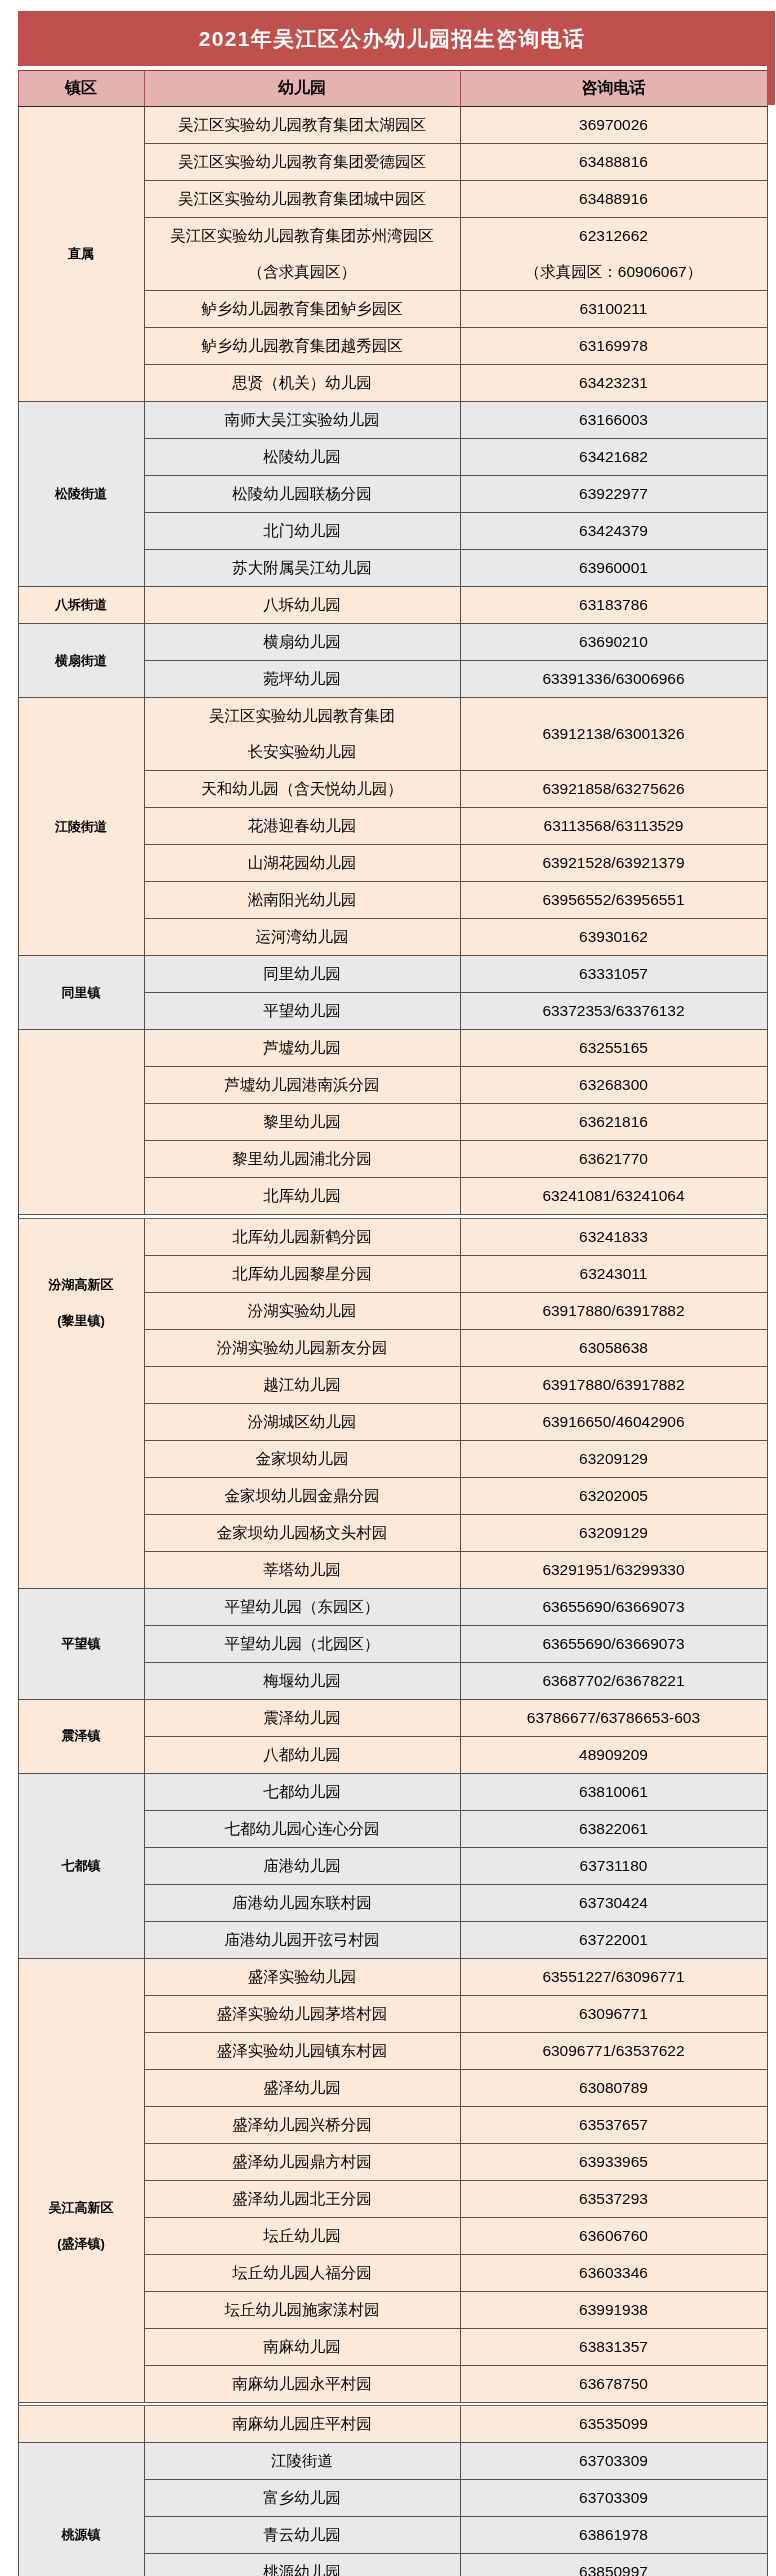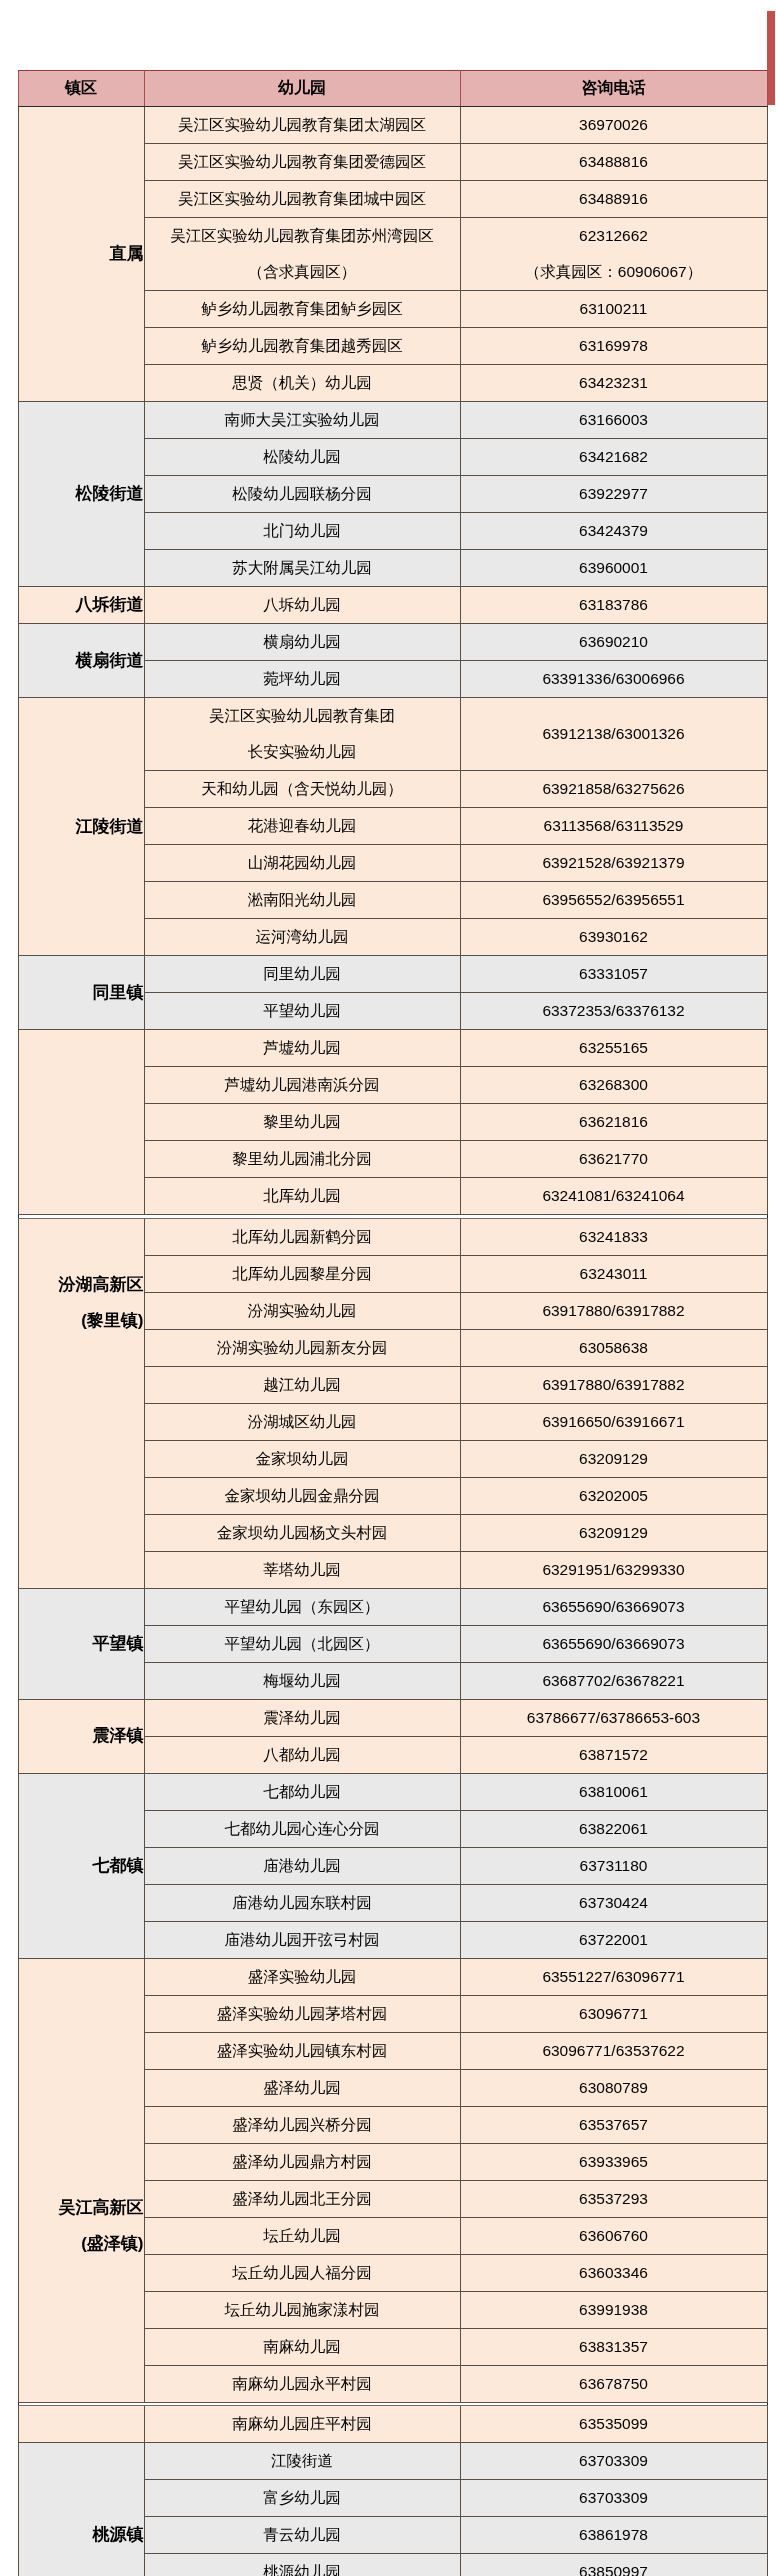--- a/index.html
+++ b/index.html
@@ -53,22 +53,22 @@
   tbody td {
     border: 0.6px solid #575049;
     padding: 0;
     vertical-align: middle;
   }
   tr.bg-peach td { background: var(--peach-bg, #FDE9D9); }
   tr.bg-gray  td { background: var(--gray-bg, #EAE9E9); }
   tr.section-start td { border-top: 1.3px solid #1f1f1f; }
 
   td.district-cell {
-    font-size: 17px; font-weight: bold;
-    text-align: right;
+    font-size: 13px; font-weight: bold;
+    text-align: center;
   }
   .district-line { height: 36px; line-height: 36px; }
   td.label-top { vertical-align: top; padding-top: 48px; }
   td.label-low { vertical-align: middle; padding-top: 91px; }
 
   td.k-cell, td.p-cell {
     text-align: center;
     font-size: 15.5px;
   }
   .cell-line { height: 36px; line-height: 36px; }
@@ -79,20 +79,21 @@
     border: none;
     border-top: 0.6px solid #6b6b6b;
     border-bottom: 0.6px solid #6b6b6b;
     height: 2.6px; padding: 0;
   }
 </style>
 </head>
 <body>
 
 <div class="page">
+  <div class="title-bar">2021年吴江区公办幼儿园招生咨询电话</div>
   <div class="red-edge"></div>
 
   <table class="phone-table">
     <colgroup>
       <col style="width:126px">
       <col style="width:316px">
       <col style="width:307px">
     </colgroup>
     <thead>
       <tr>
@@ -393,21 +394,21 @@
           </td>
           <td class="p-cell">
             <div class="cell-line">63917880/63917882</div>
           </td>
         </tr>
         <tr class="bg-peach">
           <td class="k-cell">
             <div class="cell-line">汾湖城区幼儿园</div>
           </td>
           <td class="p-cell">
-            <div class="cell-line">63916650/63916671</div>
+            <div class="cell-line">63916650/46042906</div>
           </td>
         </tr>
         <tr class="bg-peach">
           <td class="k-cell">
             <div class="cell-line">金家坝幼儿园</div>
           </td>
           <td class="p-cell">
             <div class="cell-line">63209129</div>
           </td>
         </tr>
@@ -471,21 +472,21 @@
           </td>
           <td class="p-cell">
             <div class="cell-line">63786677/63786653-603</div>
           </td>
         </tr>
         <tr class="bg-peach">
           <td class="k-cell">
             <div class="cell-line">八都幼儿园</div>
           </td>
           <td class="p-cell">
-            <div class="cell-line">63871572</div>
+            <div class="cell-line">48909209</div>
           </td>
         </tr>
         <tr class="bg-gray section-start">
           <td rowspan="5" class="district-cell">
             <div class="district-line">七都镇</div>
           </td>
           <td class="k-cell">
             <div class="cell-line">七都幼儿园</div>
           </td>
           <td class="p-cell">

